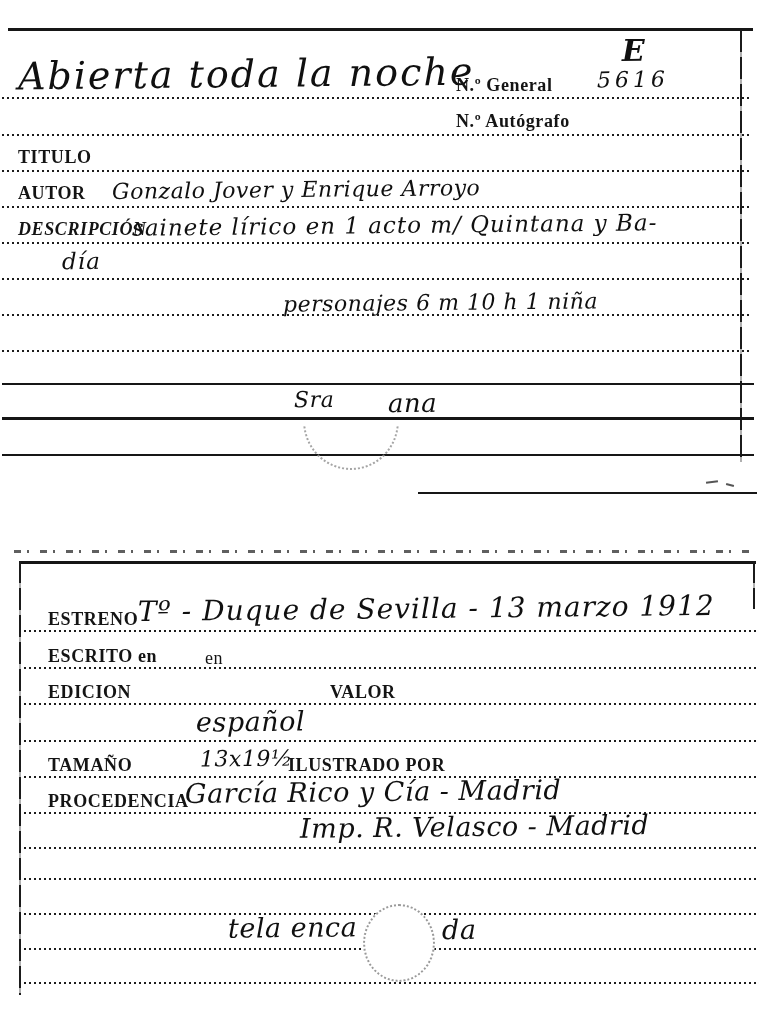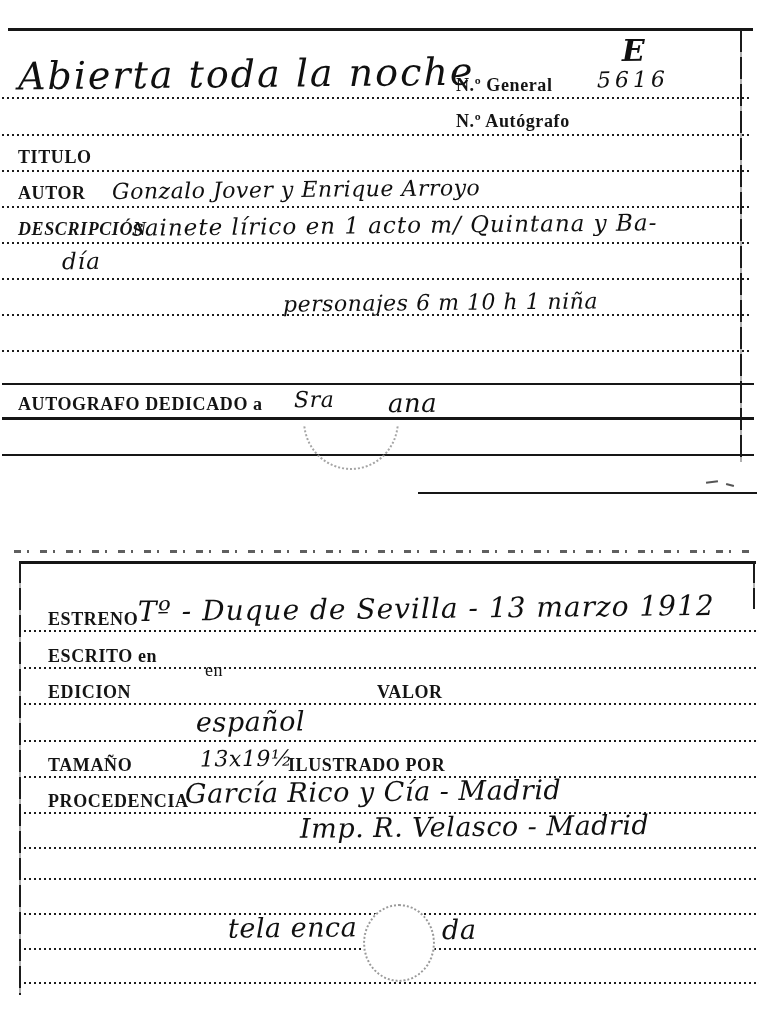--- a/index.html
+++ b/index.html
@@ -88,21 +88,20 @@
 
   <div class="lbl" style="left:18px;top:183px;">AUTOR</div>
   <div class="hw hw-24" style="left:112px;top:177px;">Gonzalo Jover y Enrique Arroyo</div>
 
   <div class="lbl" style="left:18px;top:219px;font-style:italic;">DESCRIPCIÓN</div>
   <div class="hw hw-desc" style="left:132px;top:212px;">sainete lírico en 1 acto m/ Quintana y Ba-</div>
   <div class="hw hw-desc" style="left:62px;top:248px;font-style:italic;">día</div>
 
   <div class="hw hw-24" style="left:283px;top:290px;">personajes 6 m 10 h 1 niña</div>
 
-  <div class="lbl" style="left:18px;top:394px;">AUTOGRAFO DEDICADO a</div>
   <div class="hw hw-24" style="left:294px;top:387px;">Sra</div>
   <div class="hw hw-26" style="left:388px;top:388px;">ana</div>
   <div class="stamp front" style="left:303px;top:372px;width:92px;height:94px;"></div>
 </div>
 
 <div class="abs" style="left:0;top:520px;width:759px;height:508px;">
 
   <div class="speckle" style="left:14px;top:30px;width:740px;"></div>
   <div class="sline thick" style="left:19px;top:41px;width:737px;"></div>
   <div class="vline" style="left:19px;top:41px;height:434px;"></div>
@@ -117,24 +116,24 @@
   <div class="dline" style="left:24px;top:327px;width:733px;"></div>
   <div class="dline" style="left:24px;top:358px;width:733px;"></div>
   <div class="dline" style="left:24px;top:393px;width:733px;"></div>
   <div class="dline" style="left:24px;top:428px;width:733px;"></div>
   <div class="dline" style="left:24px;top:462px;width:733px;"></div>
 
   <div class="lbl" style="left:48px;top:89px;">ESTRENO</div>
   <div class="hw hw-30" style="left:138px;top:72px;">Tº - Duque de Sevilla - 13 marzo 1912</div>
 
   <div class="lbl" style="left:48px;top:126px;">ESCRITO en</div>
-  <div class="lbl" style="left:205px;top:140px;font-weight:normal;">en</div>
+  <div class="lbl" style="left:205px;top:128px;font-weight:normal;">en</div>
 
   <div class="lbl" style="left:48px;top:162px;">EDICION</div>
-  <div class="lbl" style="left:330px;top:162px;margin-left:47px;">VALOR</div>
+  <div class="lbl" style="left:330px;top:162px;">VALOR</div>
 
   <div class="hw hw-28" style="left:196px;top:186px;">español</div>
 
   <div class="lbl" style="left:48px;top:235px;">TAMAÑO</div>
   <div class="hw hw-24" style="left:200px;top:226px;">13x19½</div>
   <div class="lbl" style="left:288px;top:235px;">ILUSTRADO POR</div>
 
   <div class="lbl" style="left:48px;top:271px;">PROCEDENCIA</div>
   <div class="hw hw-28" style="left:185px;top:256px;">García Rico y Cía - Madrid</div>
 

